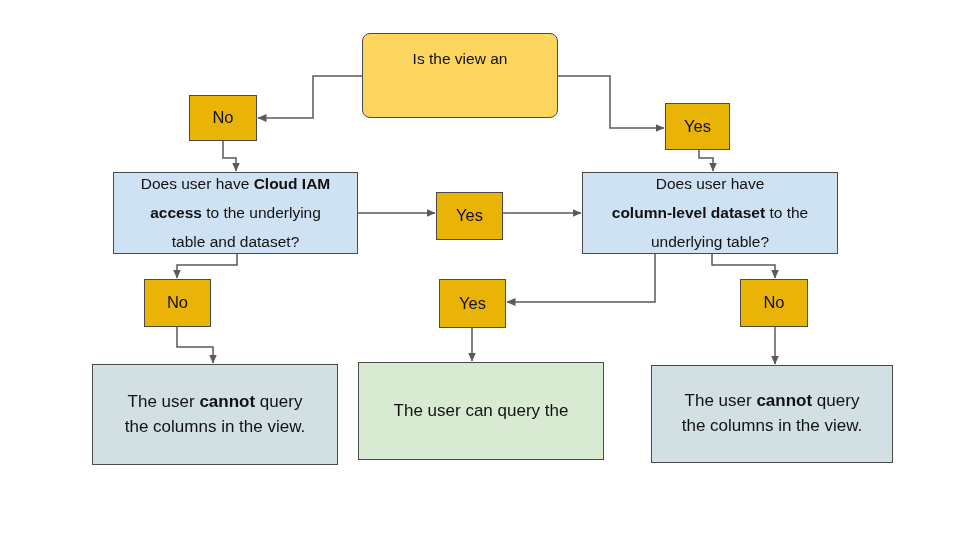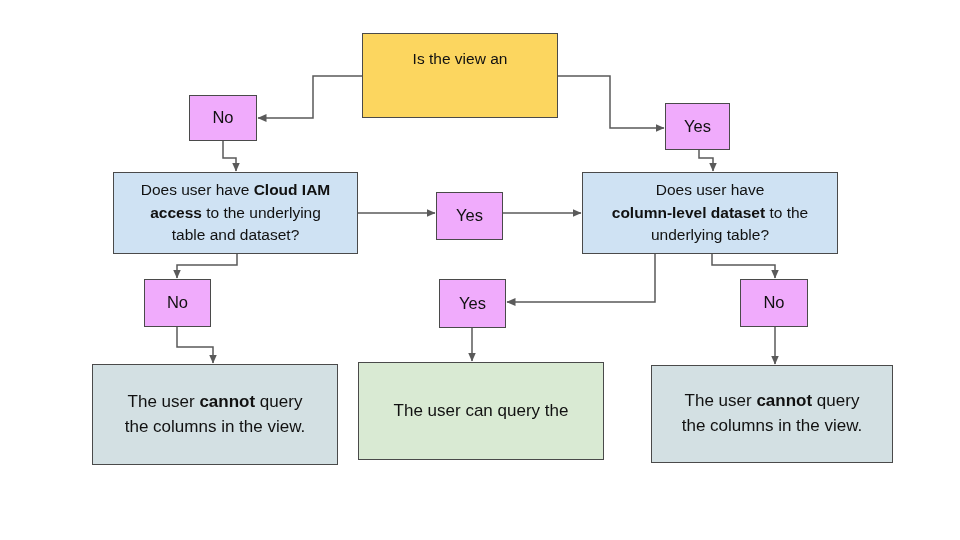--- a/index.html
+++ b/index.html
@@ -6,27 +6,27 @@
   .canvas{
     position:relative;width:960px;height:540px;background:var(--bg,#fff);
     font-family:"Liberation Sans",sans-serif;color:var(--text,#111);
     overflow:hidden;
   }
   .wires{position:absolute;left:0;top:0;z-index:1;}
   .wire{fill:none;stroke:var(--wire,#5a5a5a);stroke-width:1.5;}
   .node{
     position:absolute;z-index:2;box-sizing:border-box;
     display:flex;flex-direction:column;align-items:center;justify-content:center;
-    text-align:center;background:#f0abfc;border:1px solid var(--border,#4a4a4a);
+    text-align:center;background:#eab308;border:1px solid var(--border,#4a4a4a);
     font-size:15.5px;line-height:1.45;
   }
   .node .tl{white-space:pre;}
   .answer{font-size:16.5px;}
-  .question{background:var(--c-question,#FCD65F);padding-bottom:32px;line-height:1.32;}
-  .decision{background:var(--c-decision,#CFE2F3);}
+  .question{background:var(--c-question,#FCD65F);padding-bottom:32px;line-height:1.32;border-radius:8px;}
+  .decision{background:var(--c-decision,#CFE2F3);justify-content:space-between;}
   .negative{background:var(--c-negative,#D3E0E3);font-size:17px;}
   .positive{background:var(--c-positive,#D9EAD3);font-size:17px;}
   b{font-weight:bold;}
 </style>
 </head>
 <body>
 
 <div class="canvas">
 
   <svg class="wires" width="960" height="540">

